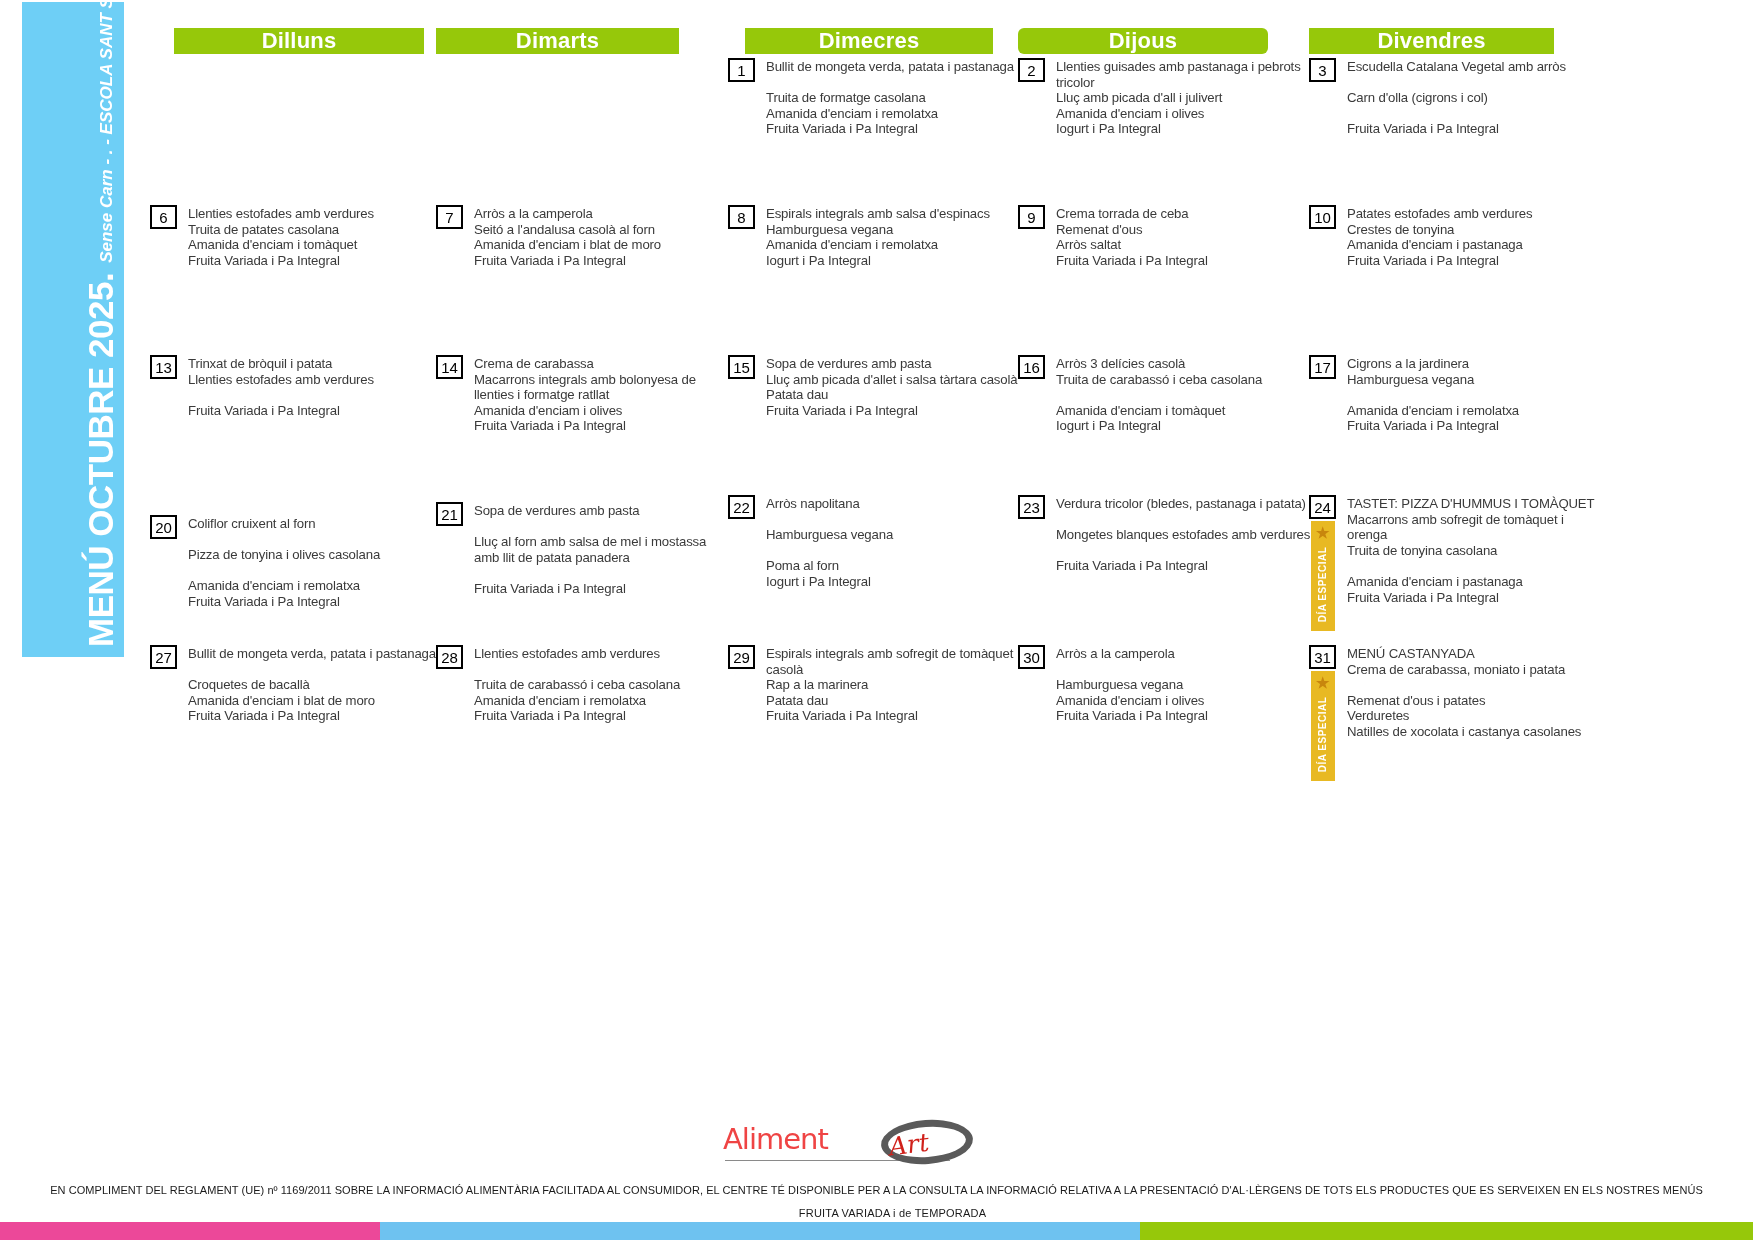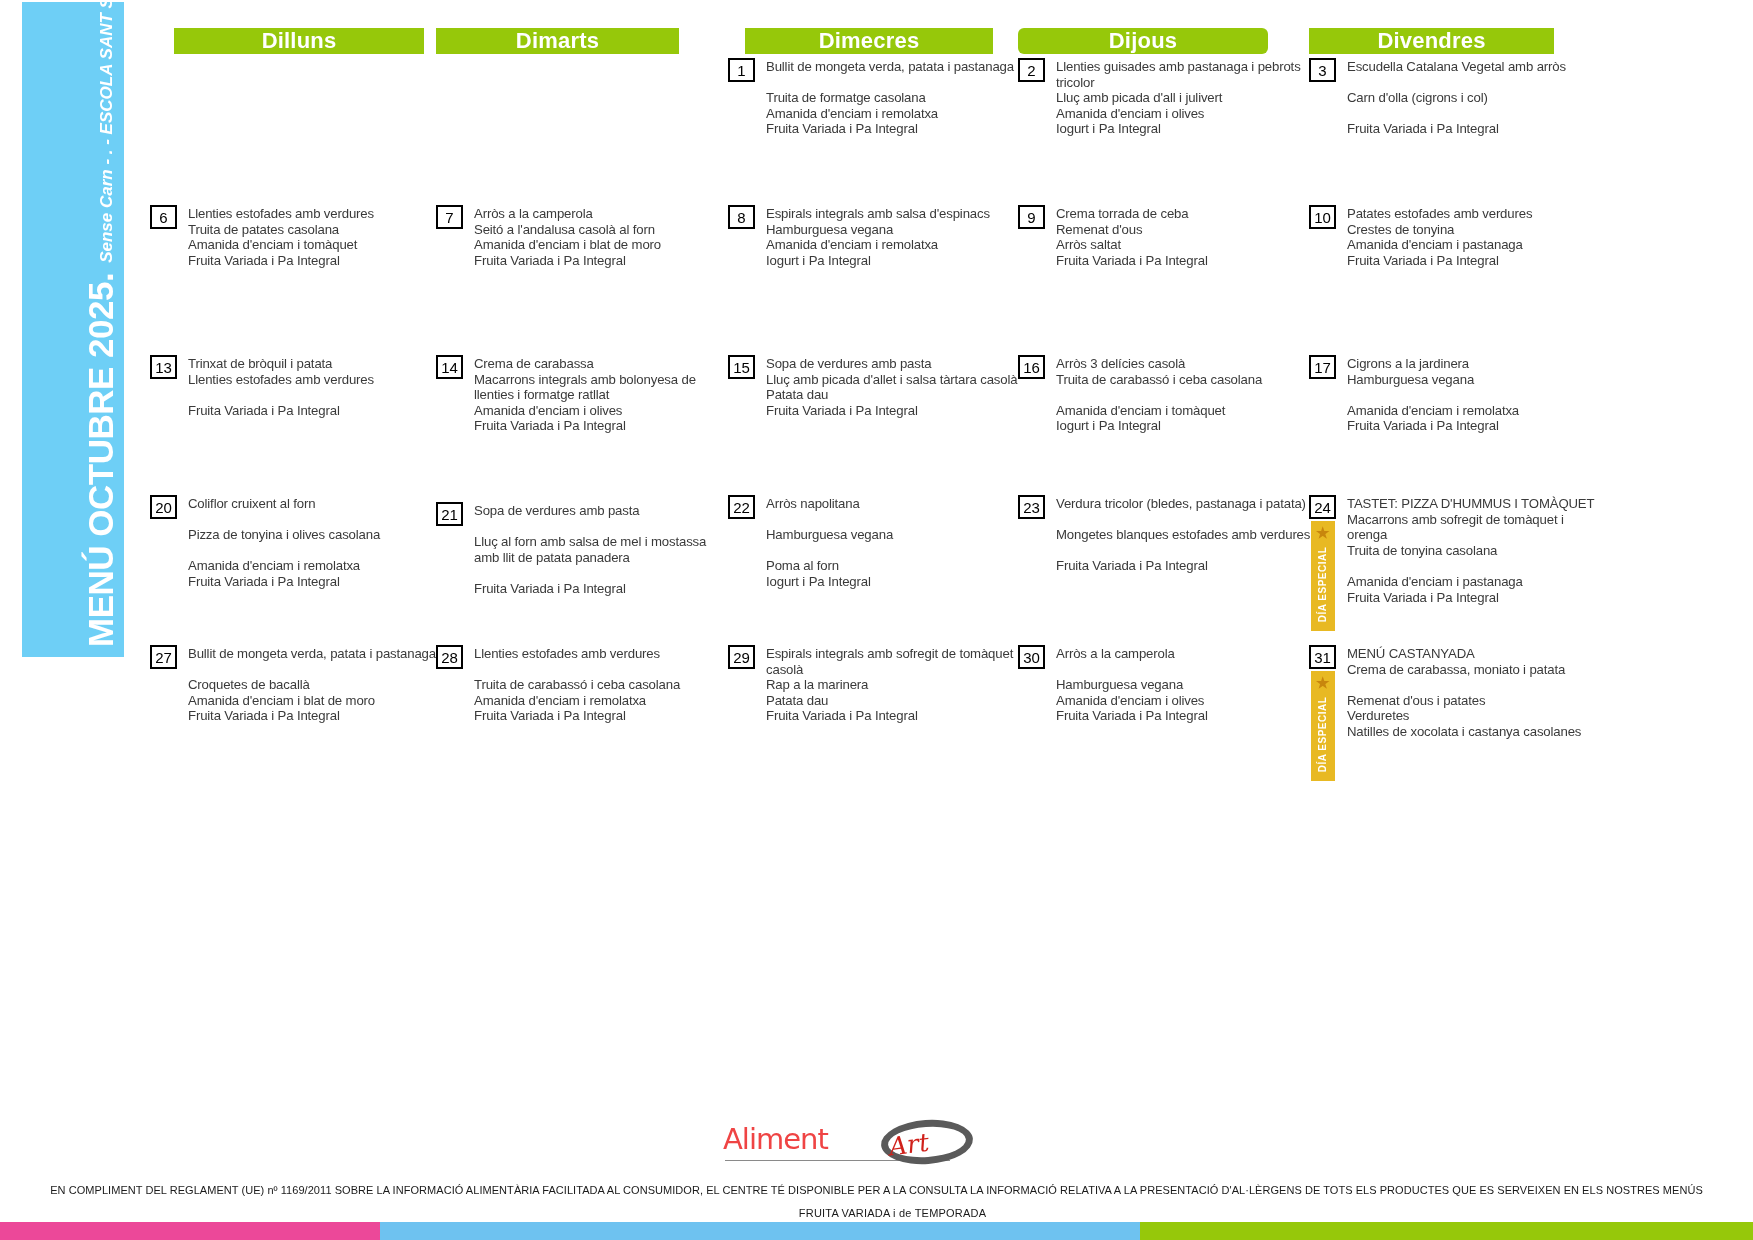--- a/index.html
+++ b/index.html
@@ -347,21 +347,21 @@
     <div class="day" style="left: 1159px; top: 355px; width: 290px;">
       <div class="daynum">17</div>
       <div class="dishes">
         <div class="dish">Cigrons a la jardinera</div>
         <div class="dish">Hamburguesa vegana</div>
         <div class="dish blank"></div>
         <div class="dish">Amanida d'enciam i remolatxa</div>
         <div class="dish">Fruita Variada i Pa Integral</div>
       </div>
     </div>
-    <div class="day" style="left: 0px; top: 495px; width: 295px; justify-content: flex-end;">
+    <div class="day" style="left: 0px; top: 515px; width: 295px; justify-content: flex-end;">
       <div class="daynum">20</div>
       <div class="dishes">
         <div class="dish">Coliflor cruixent al forn</div>
         <div class="dish blank"></div>
         <div class="dish">Pizza de tonyina i olives casolana</div>
         <div class="dish blank"></div>
         <div class="dish">Amanida d'enciam i remolatxa</div>
         <div class="dish">Fruita Variada i Pa Integral</div>
       </div>
     </div>

